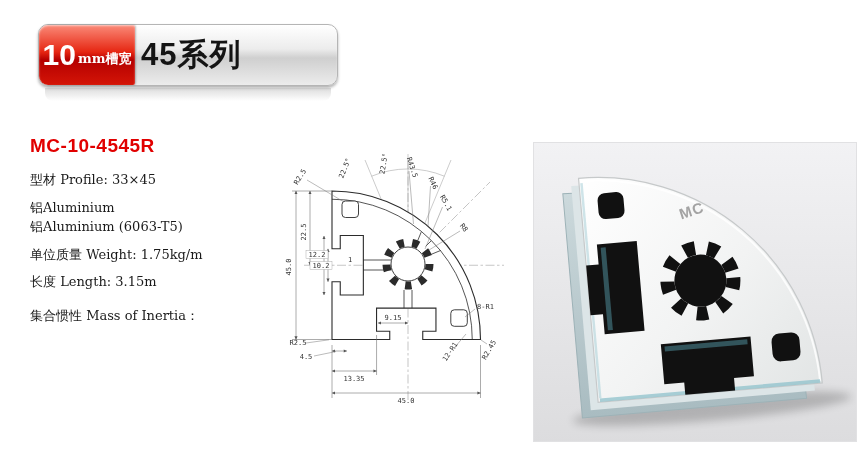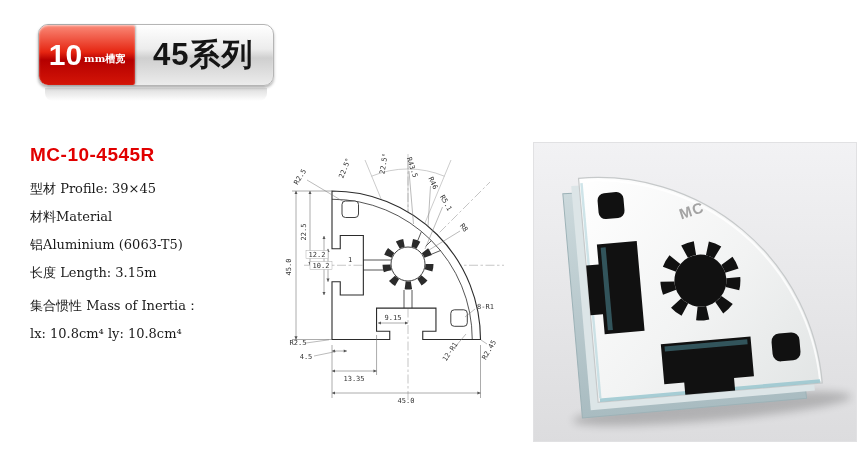--- a/index.html
+++ b/index.html
@@ -1,41 +1,41 @@
 <!DOCTYPE html>
 <html><head>
 <meta charset="utf-8">
 <style>
   *{margin:0;padding:0;box-sizing:border-box}
   html,body{width:860px;height:454px}
   body{position:relative;background:#fff;font-family:"DejaVu Serif",serif;overflow:hidden}
 
   
-  .badge{position:absolute;left:38px;top:24px;width:236px;height:62px;border-radius:10px;
+  .badge{position:absolute;left:38px;top:24px;width:300px;height:62px;border-radius:10px;
     background:linear-gradient(180deg,#ffffff 0%,#ececec 40%,#cfcfcf 55%,#ececec 100%);
     border:1px solid #b5b5b5;box-shadow:0 2px 3px rgba(0,0,0,.3), inset 0 1px 1px #fff;
     display:flex;align-items:center}
   .badge::after{content:"";position:absolute;left:6px;right:6px;top:63px;height:13px;
     background:linear-gradient(180deg,rgba(140,140,140,.30),rgba(255,255,255,0));border-radius:0 0 8px 8px}
   .badge-red{width:96px;height:60px;border-radius:9px 2px 2px 9px;
     background:linear-gradient(180deg,#fa8a78 0%,#e62612 45%,#b50000 58%,#d41507 100%);
     display:flex;align-items:center;justify-content:center;color:#fff;
     box-shadow:inset 0 1px 2px rgba(255,255,255,.55), 1px 0 2px rgba(0,0,0,.25)}
   .bnum{font-family:"Liberation Sans",sans-serif;font-size:30px;font-weight:bold;line-height:1}
-  .bunit{font-size:10px;font-weight:bold;margin-left:2px;margin-top:8px}
-  .bseries{flex:1;padding-left:18px;font-size:31px;font-weight:bold;color:#141414;
+  .bunit{font-size:13px;font-weight:bold;margin-left:2px;margin-top:8px}
+  .bseries{flex:1;padding-left:6px;font-size:31px;font-weight:bold;color:#141414;
     font-family:"Liberation Sans",sans-serif;letter-spacing:1px}
 
   
-  .info{position:absolute;left:30px;top:144px;width:235px;color:#1a1a1a}
+  .info{position:absolute;left:30px;top:135px;width:235px;color:#1a1a1a}
   .code{color:#e10000;font-family:"Liberation Sans",sans-serif;font-weight:bold;font-size:19px;letter-spacing:.5px}
   .info p{font-size:13px;line-height:1.22}
   .info p.g{margin-top:12px}
   .info p.gl{margin-top:18px}
-  .info p.s{margin-top:12px}
+  .info p.s{margin-top:3px}
   .info .code{margin-bottom:15px}
 
   
   .drawing{position:absolute;left:262px;top:146px;width:258px;height:302px}
   .drawing text{font:7px "DejaVu Sans Mono",monospace;fill:#333;text-anchor:middle}
   .drawing text.as{text-anchor:start}
 
   
   .photo{position:absolute;left:533px;top:142px;width:324px;height:300px;border:1px solid #e1e1e3;overflow:hidden}
 </style>
@@ -45,26 +45,26 @@
 <div class="badge">
   <div class="badge-red">
     <span class="bnum">10</span>
     <span class="bunit">mm槽宽</span>
   </div>
   <div class="bseries">45系列</div>
 </div>
 
 <div class="info">
   <div class="code">MC-10-4545R</div>
-  <p class="g">型材 Profile: 39×45</p>
-  <p class="g">材料Material</p>
+  <p class="g">型材 Profile: 33×45</p>
+  <p class="g">铝Aluminium</p>
   <p class="s">铝Aluminium (6063-T5)</p>
+  <p class="g">单位质量 Weight: 1.75kg/m</p>
   <p class="g">长度 Length: 3.15m</p>
   <p class="g gl">集合惯性 Mass of Inertia：</p>
-  <p class="s">lx: 10.8cm⁴  ly: 10.8cm⁴</p>
 </div>
 
 <div class="drawing">
 <svg viewBox="0 0 258 302" width="258" height="302">
   <defs>
     <marker id="ar" viewBox="0 0 8 8" refX="7.5" refY="4" markerWidth="6.5" markerHeight="6.5" orient="auto-start-reverse">
       <path d="M0.5,0.5 L8,4 L0.5,7.5 z" fill="#555"></path>
     </marker>
   </defs>
 

